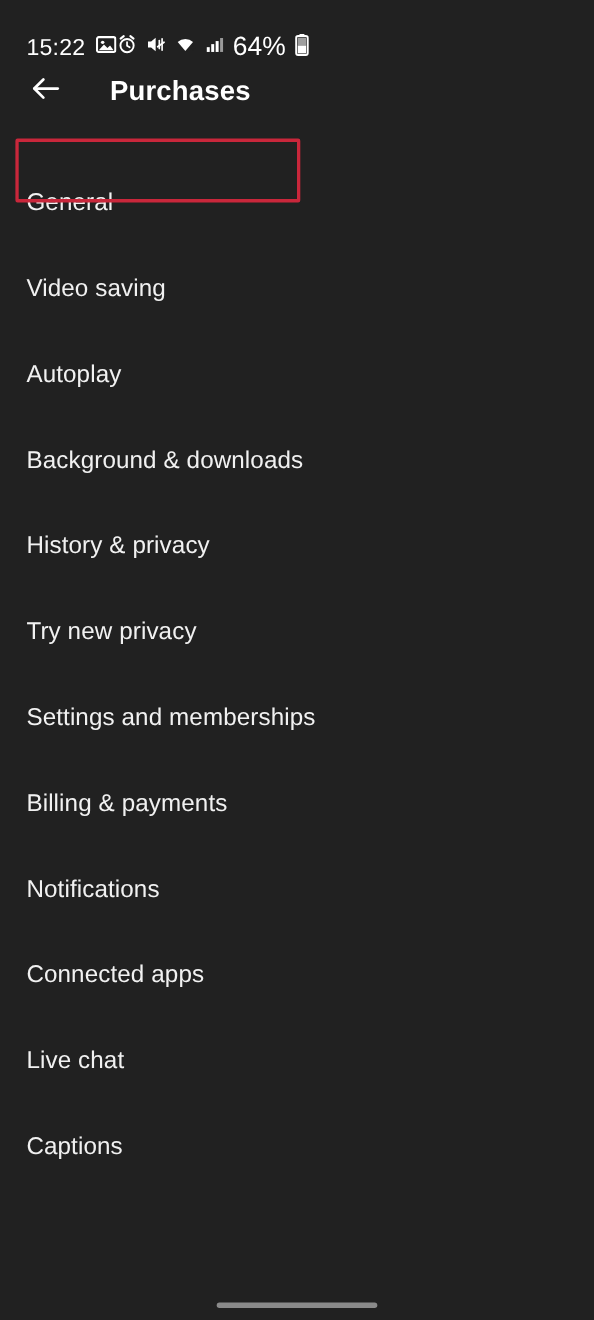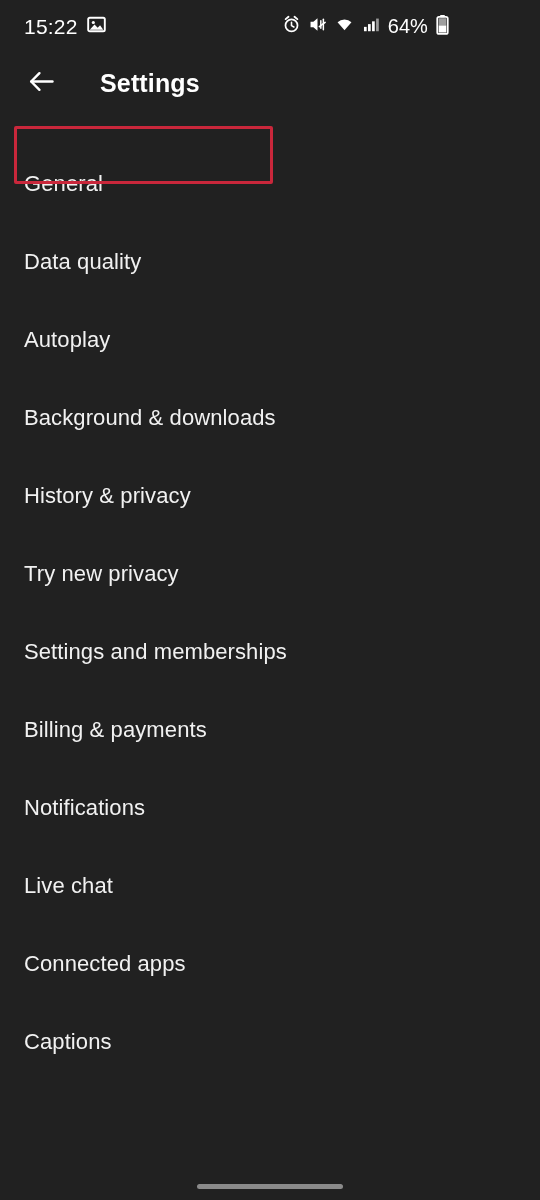--- a/index.html
+++ b/index.html
@@ -22,47 +22,46 @@
     position:relative;
     width:540px;
     height:1200px;
     background:#212121;
     overflow:hidden;
   }
 
   
   .statusbar {
     position:absolute;
-    top:0; left:0;
+    top:17px; left:0;
     width:472px;
     height:52px;
     display:flex;
     align-items:center;
-    justify-content:space-between;
     padding:0 22px 0 24px;
   }
   .sb-left {
     display:flex;
     align-items:center;
     gap:9px;
   }
   .sb-clock {
     font-size:21px;
     font-weight:400;
     letter-spacing:.2px;
     color:#ffffff;
     line-height:1;
   }
   .sb-right {
     display:flex;
     align-items:center;
     gap:7px;
   }
   .sb-battery-text {
-    font-size:20px;
+    font-size:24px;
     font-weight:400;
     color:#ffffff;
     line-height:1;
     letter-spacing:.1px;
   }
   .icn { display:block; }
 
   
   .appbar {
     position:absolute;
@@ -210,31 +209,31 @@
 
     <div class="back-btn">
       <span class="icn">
         <svg width="31" height="31" viewBox="0 0 24 24">
           <path d="M20.5 12 H4.2" stroke="#ffffff" stroke-width="1.9" stroke-linecap="round"></path>
           <path d="M10.4 5.6 L4.0 12 L10.4 18.4" fill="none" stroke="#ffffff" stroke-width="1.9" stroke-linecap="round" stroke-linejoin="round"></path>
         </svg>
       </span>
     </div>
 
-    <div class="appbar-title">Settings</div>
+    <div class="appbar-title">Purchases</div>
   </div>
 
   <div class="list">
 
     <div class="list-item">
       <span class="list-item-label">General</span>
     </div>
 
     <div class="list-item">
-      <span class="list-item-label">Data quality</span>
+      <span class="list-item-label">Video saving</span>
     </div>
 
     <div class="list-item">
       <span class="list-item-label">Autoplay</span>
     </div>
 
 
     <div class="list-item">
       <span class="list-item-label">Background &amp; downloads</span>
     </div>
@@ -254,28 +253,28 @@
 
     <div class="list-item">
       <span class="list-item-label">Billing &amp; payments</span>
     </div>
 
     <div class="list-item">
       <span class="list-item-label">Notifications</span>
     </div>
 
     <div class="list-item">
+      <span class="list-item-label">Connected apps</span>
+    </div>
+
+    <div class="list-item">
       <span class="list-item-label">Live chat</span>
     </div>
 
     <div class="list-item">
-      <span class="list-item-label">Connected apps</span>
-    </div>
-
-    <div class="list-item">
       <span class="list-item-label">Captions</span>
     </div>
 
   </div>
 
   <div class="highlight-box"></div>
 
   <div class="home-indicator"></div>
 
 </div>

